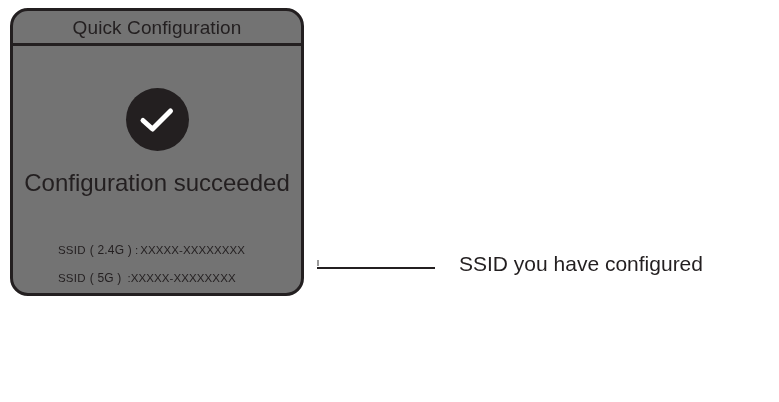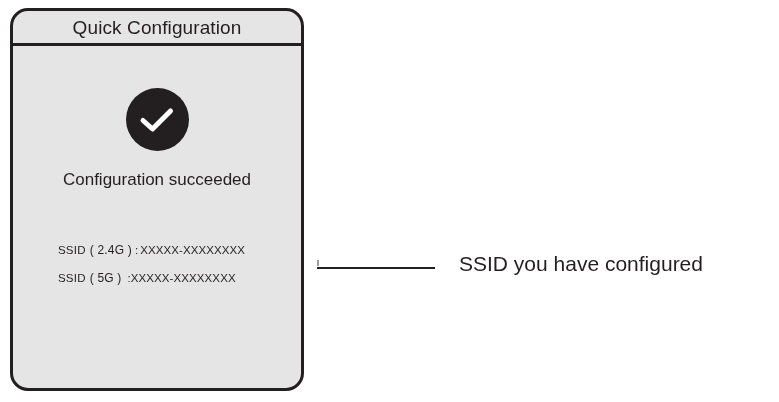--- a/index.html
+++ b/index.html
@@ -17,23 +17,23 @@
     color: #231f20;
     -webkit-font-smoothing: antialiased;
   }
 
   
   .panel {
     position: absolute;
     left: 10px;
     top: 8px;
     width: 294px;
-    height: 383px;
+    height: 288px;
     box-sizing: border-box;
-    background: #e5e5e5;
+    background: #737373;
     border: 3px solid #231f20;
     border-radius: 18px;
   }
 
   .panel-header {
     position: absolute;
     left: 0;
     top: 0;
     right: 0;
     height: 35px;
@@ -81,21 +81,21 @@
     display: block;
   }
 
   
   .status-text {
     position: absolute;
     left: 0;
     right: 0;
     top: 125px;
     text-align: center;
-    font-size: 17px;
+    font-size: 24px;
     line-height: 1;
     color: #231f20;
     white-space: nowrap;
   }
 
   
   .ssid-block {
     position: absolute;
     left: 45px;
     top: 198px;

